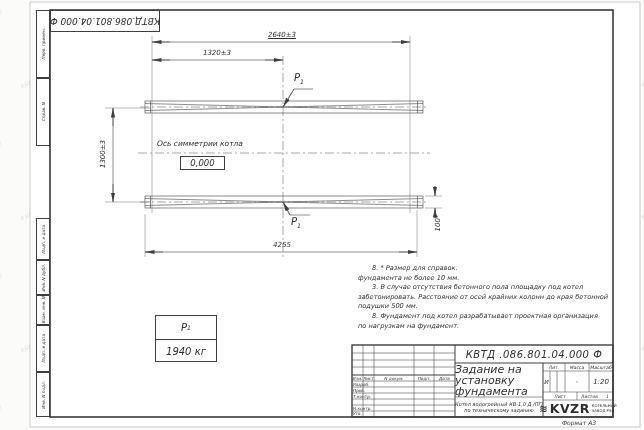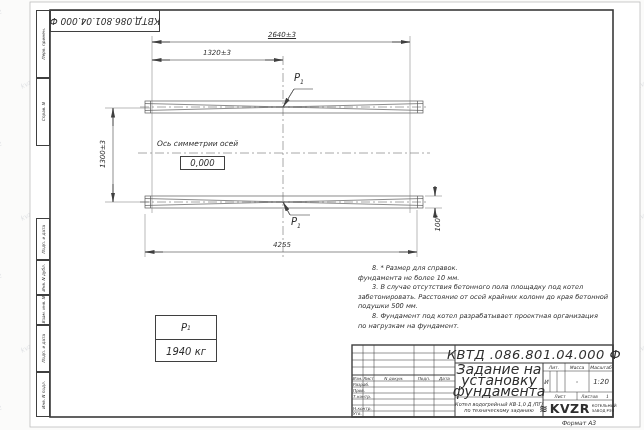--- a/index.html
+++ b/index.html
@@ -165,21 +165,21 @@
 <div class="box c" style="left:50px;top:10px;width:110px;height:22px;">
   <span class="t r180" style="position:static;font-size:9px;">КВТД.086.801.04.000  Ф</span>
 </div>
 
 <div class="t c" style="left:240px;top:31px;width:84px;font-size:7px;text-decoration:underline;">2640±3</div>
 <div class="t c" style="left:180px;top:49px;width:74px;font-size:7px;">1320±3</div>
 <div class="t c" style="left:240px;top:241px;width:84px;font-size:7px;">4255</div>
 <div class="t c rot90" style="left:98px;top:172px;width:36px;height:10px;font-size:7px;">1300±3</div>
 <div class="t c rot90" style="left:433px;top:240px;width:34px;height:9px;font-size:7px;">100*</div>
 
-<div class="t" style="left:157px;top:139px;font-size:7.5px;">Ось симметрии осей</div>
+<div class="t" style="left:157px;top:139px;font-size:7.5px;">Ось симметрии котла</div>
 
 <div class="box c" style="left:156px;top:156px;width:45px;height:14px;border-width:0.8px;margin-left:24px;">
   <span class="t" style="position:static;font-size:8.5px;">0,000</span>
 </div>
 
 <div class="t" style="left:294px;top:72px;font-size:10px;">
   <span>P</span><span class="sub">1</span>
 </div>
 <div class="t" style="left:291px;top:216px;font-size:10px;">
   <span>P</span><span class="sub">1</span>
@@ -196,23 +196,23 @@
 <div class="t" style="left:358px;top:264px;width:258px;font-size:6.6px;line-height:9.6px;white-space:normal;">
   <div class="ind">8. * Размер для справок.</div>
   <div>фундамента не более 10 мм.</div>
   <div class="ind">3. В случае отсутствия бетонного пола площадку под котел</div>
   <div>забетонировать. Расстояние от осей крайних колонн до края бетонной</div>
   <div>подушки 500 мм.</div>
   <div class="ind">8. Фундамент под котел разрабатывает проектная организация</div>
   <div>по нагрузкам на фундамент.</div>
 </div>
 
-<div class="t c" style="left:455px;top:345px;width:158px;height:18px;font-size:13px;letter-spacing:0.5px;">КВТД .086.801.04.000  Ф</div>
-
-<div class="t" style="left:455px;top:363px;width:88px;height:34px;font-size:14px;line-height:11px;display:flex;flex-direction:column;align-items:center;justify-content:center;">
+<div class="t c" style="left:455px;top:345px;width:158px;height:18px;font-size:10px;letter-spacing:0.5px;">КВТД .086.801.04.000  Ф</div>
+
+<div class="t" style="left:455px;top:363px;width:88px;height:34px;font-size:11px;line-height:11px;display:flex;flex-direction:column;justify-content:center;">
   <div>Задание на</div>
   <div>установку</div>
   <div>фундамента</div>
 </div>
 
 <div class="t" style="left:455px;top:397px;width:88px;height:20px;font-size:5px;line-height:6.5px;display:flex;flex-direction:column;align-items:center;justify-content:center;">
   <div>Котел водогрейный КВ-1,0 Д /ПГ/</div>
   <div>по техническому заданию</div>
 </div>
 

